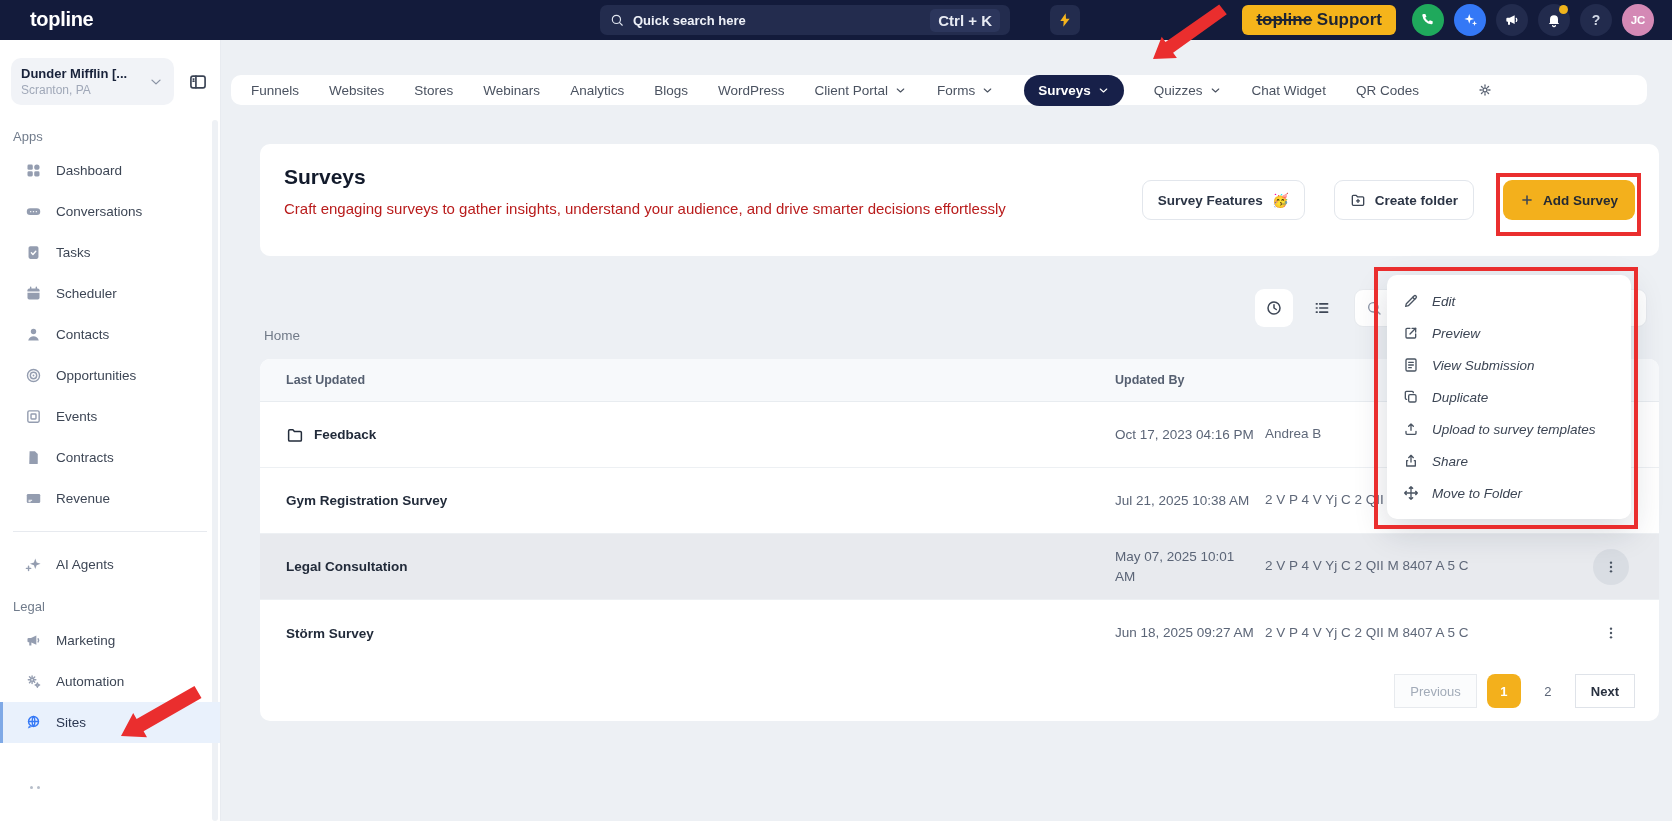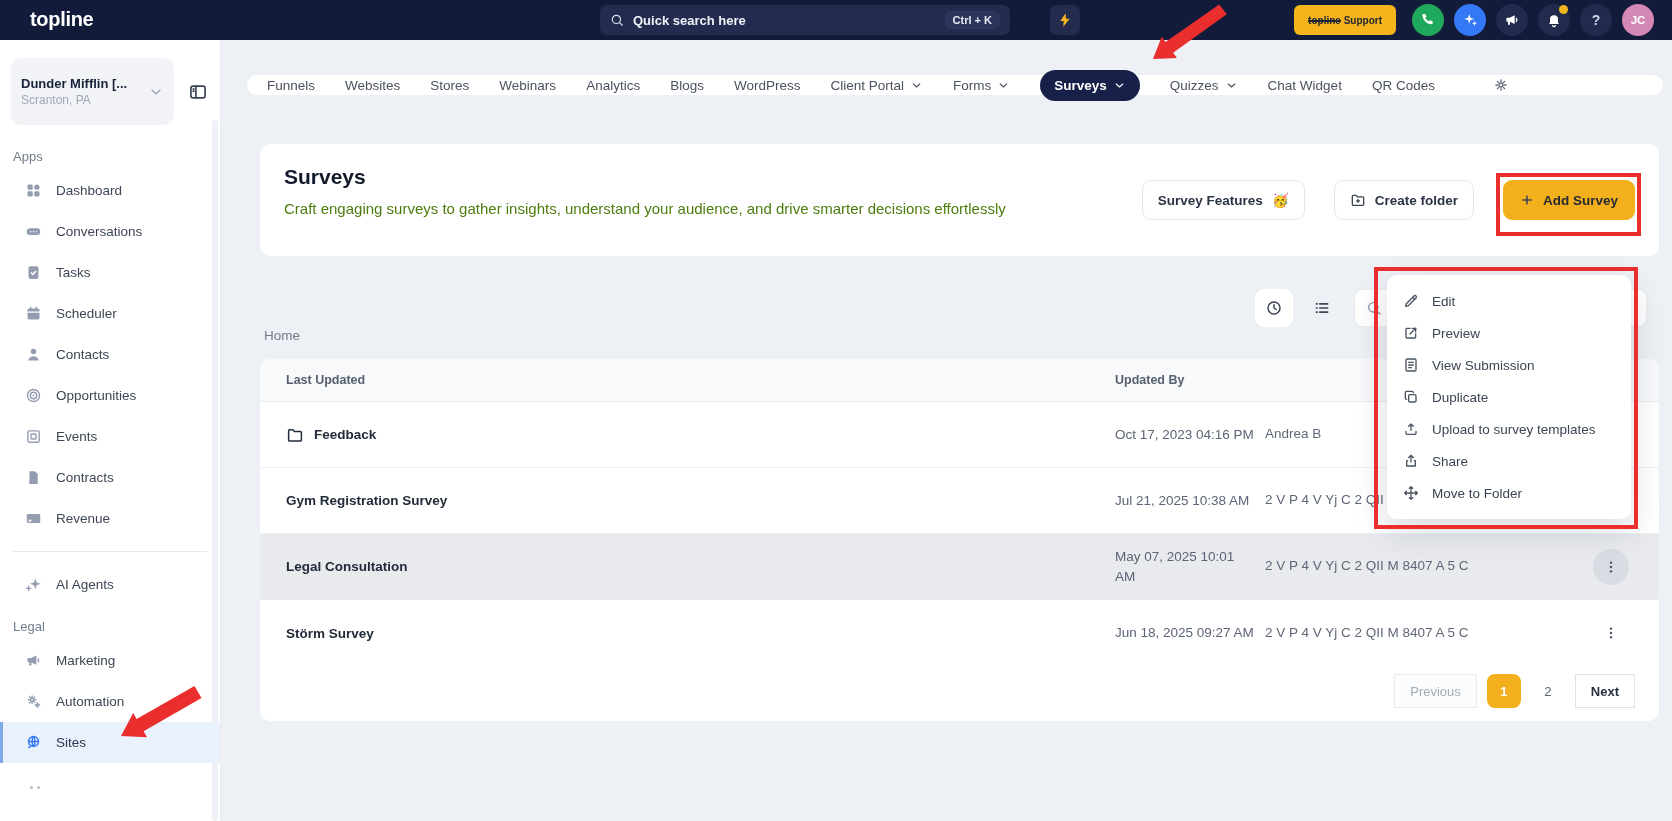--- a/index.html
+++ b/index.html
@@ -9,64 +9,64 @@
   .i svg { width:100%; height:100%; }
   .i14{width:14px;height:14px}.i16{width:16px;height:16px}.i17{width:17px;height:17px}
   .i18{width:18px;height:18px}.i20{width:20px;height:20px}
 
   
   .topbar { position:absolute; top:0; left:0; width:1672px; height:40px; background:#131b3b; display:flex; align-items:center; z-index:20;}
   .logo { position:absolute; left:30px; top:8px; color:#fff; font-size:20px; font-weight:800; letter-spacing:-.3px;}
   .search { position:absolute; left:600px; top:5px; width:410px; height:30px; background:#232c4e; border-radius:7px; display:flex; align-items:center; padding:0 10px; gap:9px; color:#dfe4ef;}
   .search input { flex:1; background:transparent; border:none; outline:none; color:#fff; font-size:13px; font-weight:700; font-family:inherit;}
   .search input::placeholder { color:#eef1f8; opacity:1;}
-  .kbd { background:#2c365c; color:#e8ebf3; font-size:11px; font-weight:700; padding:3px 8px; border-radius:5px; }
+  .kbd { background:#2c365c; color:#e8ebf3; font-size:15px; font-weight:700; padding:3px 8px; border-radius:5px; }
   .boltbtn { position:absolute; left:1050px; top:5px; width:30px; height:30px; background:#232c4e; border-radius:7px; display:flex; align-items:center; justify-content:center; color:#f6b41d;}
   .tb-right { position:absolute; right:18px; top:4px; display:flex; align-items:center; gap:10px;}
-  .supportbtn { height:30px; background:#f5b41b; border:none; border-radius:6px; padding:0 14px; font-size:10px; font-weight:700; color:#1d2433; font-family:inherit; cursor:pointer; margin-right:6px; white-space:nowrap;}
+  .supportbtn { height:30px; background:#f5b41b; border:none; border-radius:6px; padding:0 14px; font-size:17px; font-weight:700; color:#1d2433; font-family:inherit; cursor:pointer; margin-right:6px; white-space:nowrap;}
   .supportbtn .brand { text-decoration:line-through; text-decoration-thickness:2px;}
   .circ { width:32px; height:32px; border-radius:50%; display:flex; align-items:center; justify-content:center; color:#fff; position:relative; cursor:pointer;}
   .c-dark { background:#222b4d;} .c-green{ background:#1fa95c;} .c-blue{ background:#3478f6;}
   .c-avatar { background:#d489b5; font-size:11.5px; font-weight:700;}
   .c-help { font-size:14px; font-weight:700; color:#cfd6e4;}
   .belldot { position:absolute; top:1px; right:2px; width:9px; height:9px; border-radius:50%; background:#f0b41c;}
 
   
   .sidebar { position:absolute; top:40px; left:0; width:221px; bottom:0; background:#fff; border-right:1px solid #e8ebf0; z-index:10;}
   .scrolltrack { position:absolute; top:80px; bottom:0; right:2px; width:6px; background:#eef1f5; border-radius:3px;}
   .acct-row { display:flex; align-items:center; padding:18px 12px 10px 11px; gap:14px;}
-  .acct { width:163px; background:#f1f3f7; border-radius:10px; padding:18px 10px; display:flex; align-items:center; cursor:pointer;}
+  .acct { width:163px; background:#f1f3f7; border-radius:10px; padding:8px 10px; display:flex; align-items:center; cursor:pointer;}
   .acct-txt { flex:1; min-width:0;}
   .acct-name { font-size:13px; font-weight:700; color:#18223a; white-space:nowrap; overflow:hidden;}
   .acct-loc { font-size:12px; color:#a0a8b8; margin-top:2px;}
   .acct .i { color:#8a93a4;}
   .side-toggle { color:#3a4354; cursor:pointer;}
   .sec-label { font-size:13px; color:#717c8c; padding:14px 0 6px 13px;}
   .sitem { height:41px; display:flex; align-items:center; padding-left:25px; gap:14px; font-size:13.5px; color:#3d4655; cursor:pointer; position:relative;}
   .sitem .i { color:#949db0;}
   .sitem.active { background:#e9f1fc; color:#2a3650;}
   .sitem.active::before { content:""; position:absolute; left:0; top:0; bottom:0; width:3px; background:#7fa9e6;}
   .sitem.active .i { color:#3478f6;}
   .divider { height:1px; background:#e7eaef; margin:12px 13px;}
   .partial-dots { position:absolute; left:30px; display:flex; gap:4px;}
   .partial-dots b { width:3px; height:3px; border-radius:50%; background:#b6bdc9;}
 
   
   .main { position:absolute; left:221px; top:40px; right:0; bottom:0; background:#edf0f4;}
 
-  .tabbar { position:absolute; left:26px; top:35px; width:1416px; height:20px; background:#fff; border-radius:10px; display:flex; align-items:center; padding:0 20px; gap:30px; font-size:13.5px; color:#4a5260;}
+  .tabbar { position:absolute; left:10px; top:35px; width:1416px; height:30px; background:#fff; border-radius:10px; display:flex; align-items:center; padding:0 20px; gap:30px; font-size:13.5px; color:#4a5260;}
   .tab { display:flex; align-items:center; gap:6px; cursor:pointer; white-space:nowrap;}
   .tab .i { color:#4a5260; width:13px; height:13px;}
   .tab.active { background:#172049; color:#fff; border-radius:999px; padding:8px 14px; font-weight:600;}
   .tab.active .i { color:#fff;}
   .tab-gear { color:#5a6373; margin-left:28px; cursor:pointer;}
 
   .hcard { position:absolute; left:39px; top:104px; width:1399px; height:112px; background:#fff; border-radius:10px; padding:21px 24px; display:flex; justify-content:space-between;}
   .htitle { font-size:21px; font-weight:700; color:#121a2b;}
-  .hdesc { font-size:15px; color:#4d7c0f; line-height:1.55; margin-top:8px; max-width:790px;}
+  .hdesc { font-size:15px; color:#b91c1c; line-height:1.55; margin-top:8px; max-width:790px;}
   .hbtns { display:flex; align-items:center; gap:29px;}
   .hbtn { height:40px; background:#fff; border:1px solid #e2e6ec; border-radius:9px; padding:0 15px; font-size:13.5px; font-weight:600; color:#2b3445; font-family:inherit; display:flex; align-items:center; gap:9px; cursor:pointer; white-space:nowrap;}
   .hbtn .i { color:#3c4554;}
   .hbtn.yellow { background:#f3b01c; border:none; color:#252a33; font-weight:700; position:relative; padding:0 17px;}
   .hbtn.yellow::after { content:""; position:absolute; inset:-7px -6px -16px -7px; border:4px solid #ea2e2e; pointer-events:none;}
 
   .sqbtn { position:absolute; width:38px; height:38px; border-radius:9px; display:flex; align-items:center; justify-content:center; color:#3e4756; cursor:pointer;}
   .sq-clock { left:1034px; top:249px; background:#fff;}
   .sq-list { left:1082px; top:249px;}
   .searchbox { position:absolute; left:1133px; top:249px; width:293px; height:38px; background:#fff; border:1px solid #e7eaee; border-radius:9px; display:flex; align-items:center; padding:0 11px; color:#8a93a4; z-index:2;}
@@ -88,21 +88,21 @@
   .kebab.circ-bg { background:#d9dde3;}
 
   .pager { position:absolute; right:24px; bottom:13px; display:flex; align-items:center; gap:10px;}
   .pbtn { height:34px; border-radius:0; padding:0 15px; font-size:13px; font-family:inherit; cursor:pointer; display:flex; align-items:center;}
   .p-prev { background:#fbfcfd; border:1px solid #e7eaee; color:#a2abb8;}
   .p-next { background:#fff; border:1px solid #dfe3e9; color:#28303f; font-weight:600;}
   .pnum { width:34px; height:34px; border-radius:8px; display:flex; align-items:center; justify-content:center; font-size:13px; cursor:pointer; color:#5b6577;}
   .pnum.active { background:#f3b01c; color:#fff; font-weight:700;}
 
   
-  .menuwrap { position:absolute; left:1166px; top:235px; width:244px; z-index:30;}
+  .menuwrap { position:absolute; left:1166px; top:235px; width:244px; z-index:30;font-style:italic;}
   .menu { background:#fff; border-radius:10px; box-shadow:0 12px 34px rgba(20,30,55,.16); padding:10px 0; }
   .mitem { height:32px; display:flex; align-items:center; gap:13px; padding:0 16px; font-size:13.5px; color:#3c4554; cursor:pointer; white-space:nowrap;}
   .mitem .i { color:#4a5462;}
   .menuwrap::after { content:""; position:absolute; inset:-8px -7px -10px -13px; border:4px solid #ea2e2e; pointer-events:none; z-index:2;}
 
   
   .annot { position:absolute; z-index:60; pointer-events:none;}
   .arrow-top { left:1148px; top:4px; width:80px; height:60px;}
   .arrow-side { left:113px; top:684px; width:92px; height:60px;}
 </style>

